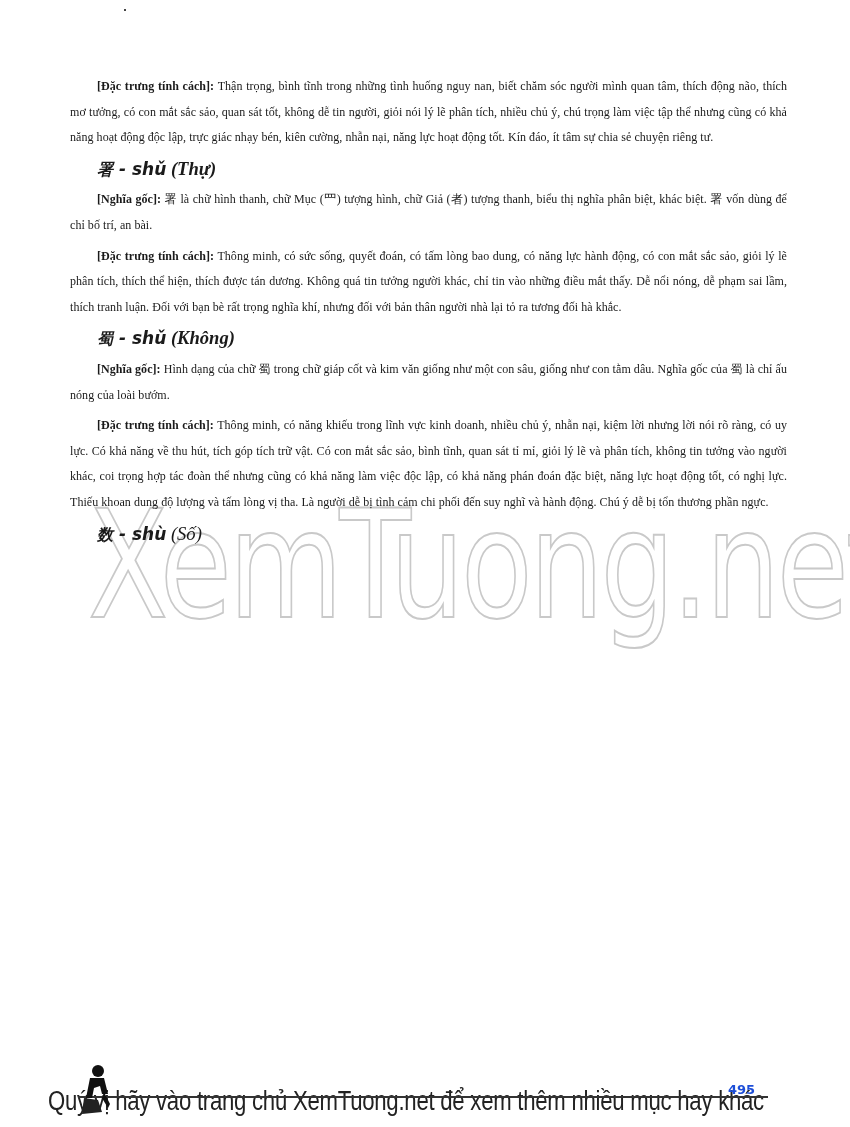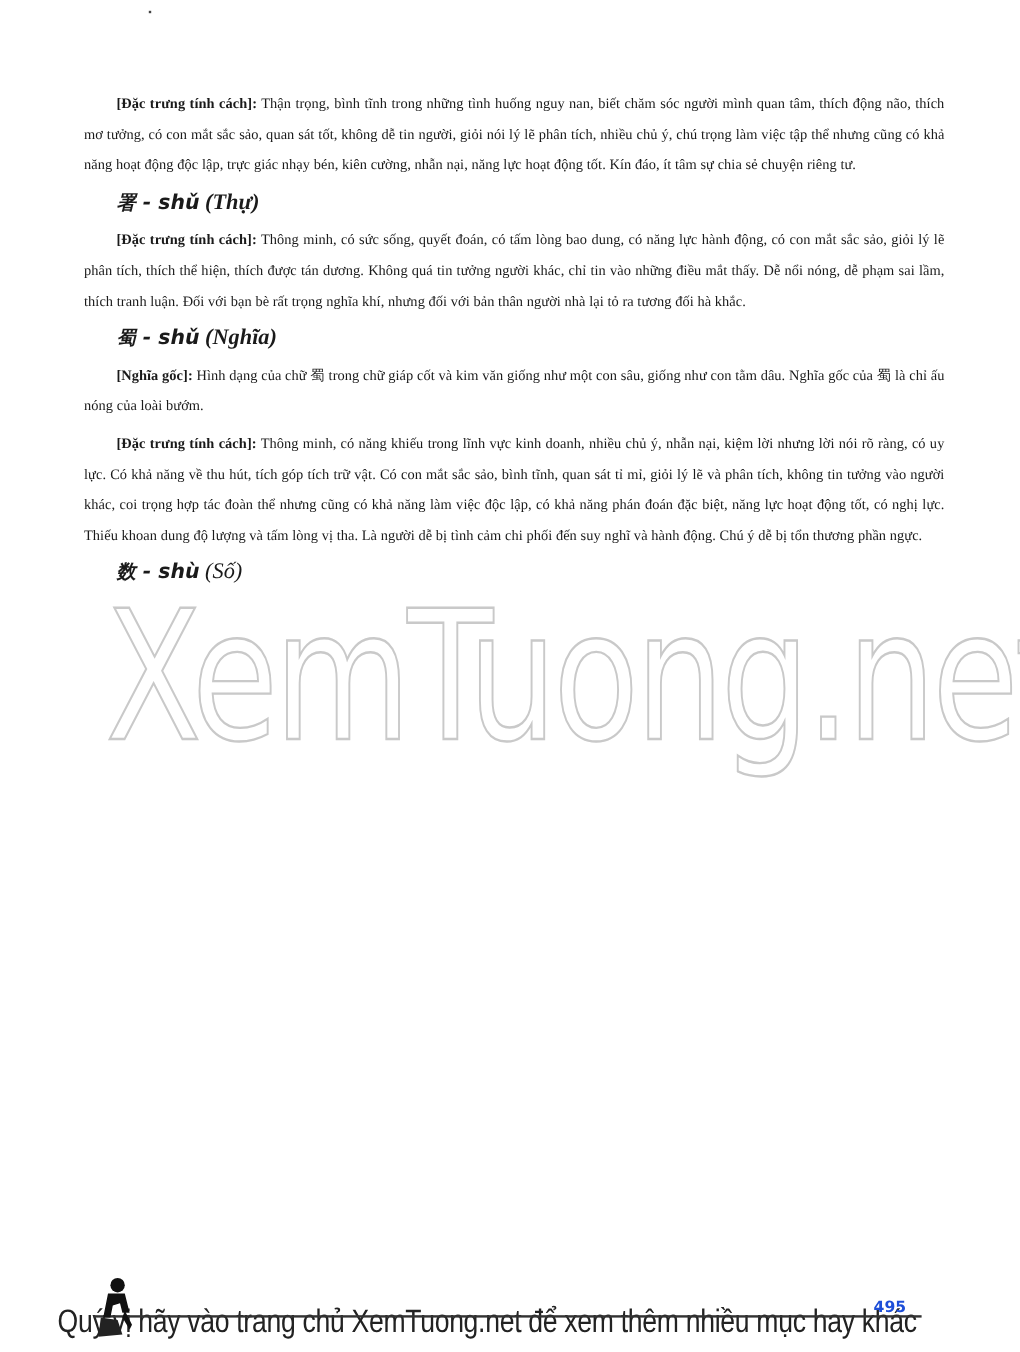--- a/index.html
+++ b/index.html
@@ -133,24 +133,25 @@
 
 <div class="top-dot"></div>
 
 <div class="watermark">XemTuong.net</div>
 
 <div class="page">
   <p class="para"><span class="label">[Đặc trưng tính cách]:</span><span> Thận trọng, bình tĩnh trong những tình huống nguy nan, biết chăm sóc người mình quan tâm, thích động não, thích mơ tưởng, có con mắt sắc sảo, quan sát tốt, không dễ tin người, giỏi nói lý lẽ phân tích, nhiều chủ ý, chú trọng làm việc tập thể nhưng cũng có khả năng hoạt động độc lập, trực giác nhạy bén, kiên cường, nhẫn nại, năng lực hoạt động tốt. Kín đáo, ít tâm sự chia sẻ chuyện riêng tư.</span></p>
 
   <p class="heading"><span class="hanzi">署</span><span class="pinyin"> - </span><span class="pinyin">shǔ</span><span class="viet"> (Thự)</span></p>
 
+  <p class="para"><span class="label">[Nghĩa gốc]:</span><span> 署 là chữ hình thanh, chữ Mục (罒) tượng hình, chữ Giả (者) tượng thanh, biểu thị nghĩa phân biệt, khác biệt. 署 vốn dùng để chỉ bố trí, an bài.</span></p>
 
   <p class="para"><span class="label">[Đặc trưng tính cách]:</span><span> Thông minh, có sức sống, quyết đoán, có tấm lòng bao dung, có năng lực hành động, có con mắt sắc sảo, giỏi lý lẽ phân tích, thích thể hiện, thích được tán dương. Không quá tin tưởng người khác, chỉ tin vào những điều mắt thấy. Dễ nổi nóng, dễ phạm sai lầm, thích tranh luận. Đối với bạn bè rất trọng nghĩa khí, nhưng đối với bản thân người nhà lại tỏ ra tương đối hà khắc.</span></p>
 
-  <p class="heading"><span class="hanzi">蜀</span><span class="pinyin"> - </span><span class="pinyin">shǔ</span><span class="viet"> (Nghĩa)</span></p>
+  <p class="heading"><span class="hanzi">蜀</span><span class="pinyin"> - </span><span class="pinyin">shǔ</span><span class="viet"> (Không)</span></p>
 
   <p class="para"><span class="label">[Nghĩa gốc]:</span><span> Hình dạng của chữ 蜀 trong chữ giáp cốt và kim văn giống như một con sâu, giống như con tằm dâu. Nghĩa gốc của 蜀 là chỉ ấu nóng của loài bướm.</span></p>
 
   <p class="para"><span class="label">[Đặc trưng tính cách]:</span><span> Thông minh, có năng khiếu trong lĩnh vực kinh doanh, nhiều chủ ý, nhẫn nại, kiệm lời nhưng lời nói rõ ràng, có uy lực. Có khả năng về thu hút, tích góp tích trữ vật. Có con mắt sắc sảo, bình tĩnh, quan sát tỉ mỉ, giỏi lý lẽ và phân tích, không tin tưởng vào người khác, coi trọng hợp tác đoàn thể nhưng cũng có khả năng làm việc độc lập, có khả năng phán đoán đặc biệt, năng lực hoạt động tốt, có nghị lực. Thiếu khoan dung độ lượng và tấm lòng vị tha. Là người dễ bị tình cảm chi phối đến suy nghĩ và hành động. Chú ý dễ bị tổn thương phần ngực.</span></p>
 
   <p class="heading"><span class="hanzi">数</span><span class="pinyin"> - </span><span class="pinyin">shù</span><span class="viet light"> (Số)</span></p>
 
 
 </div>
 

